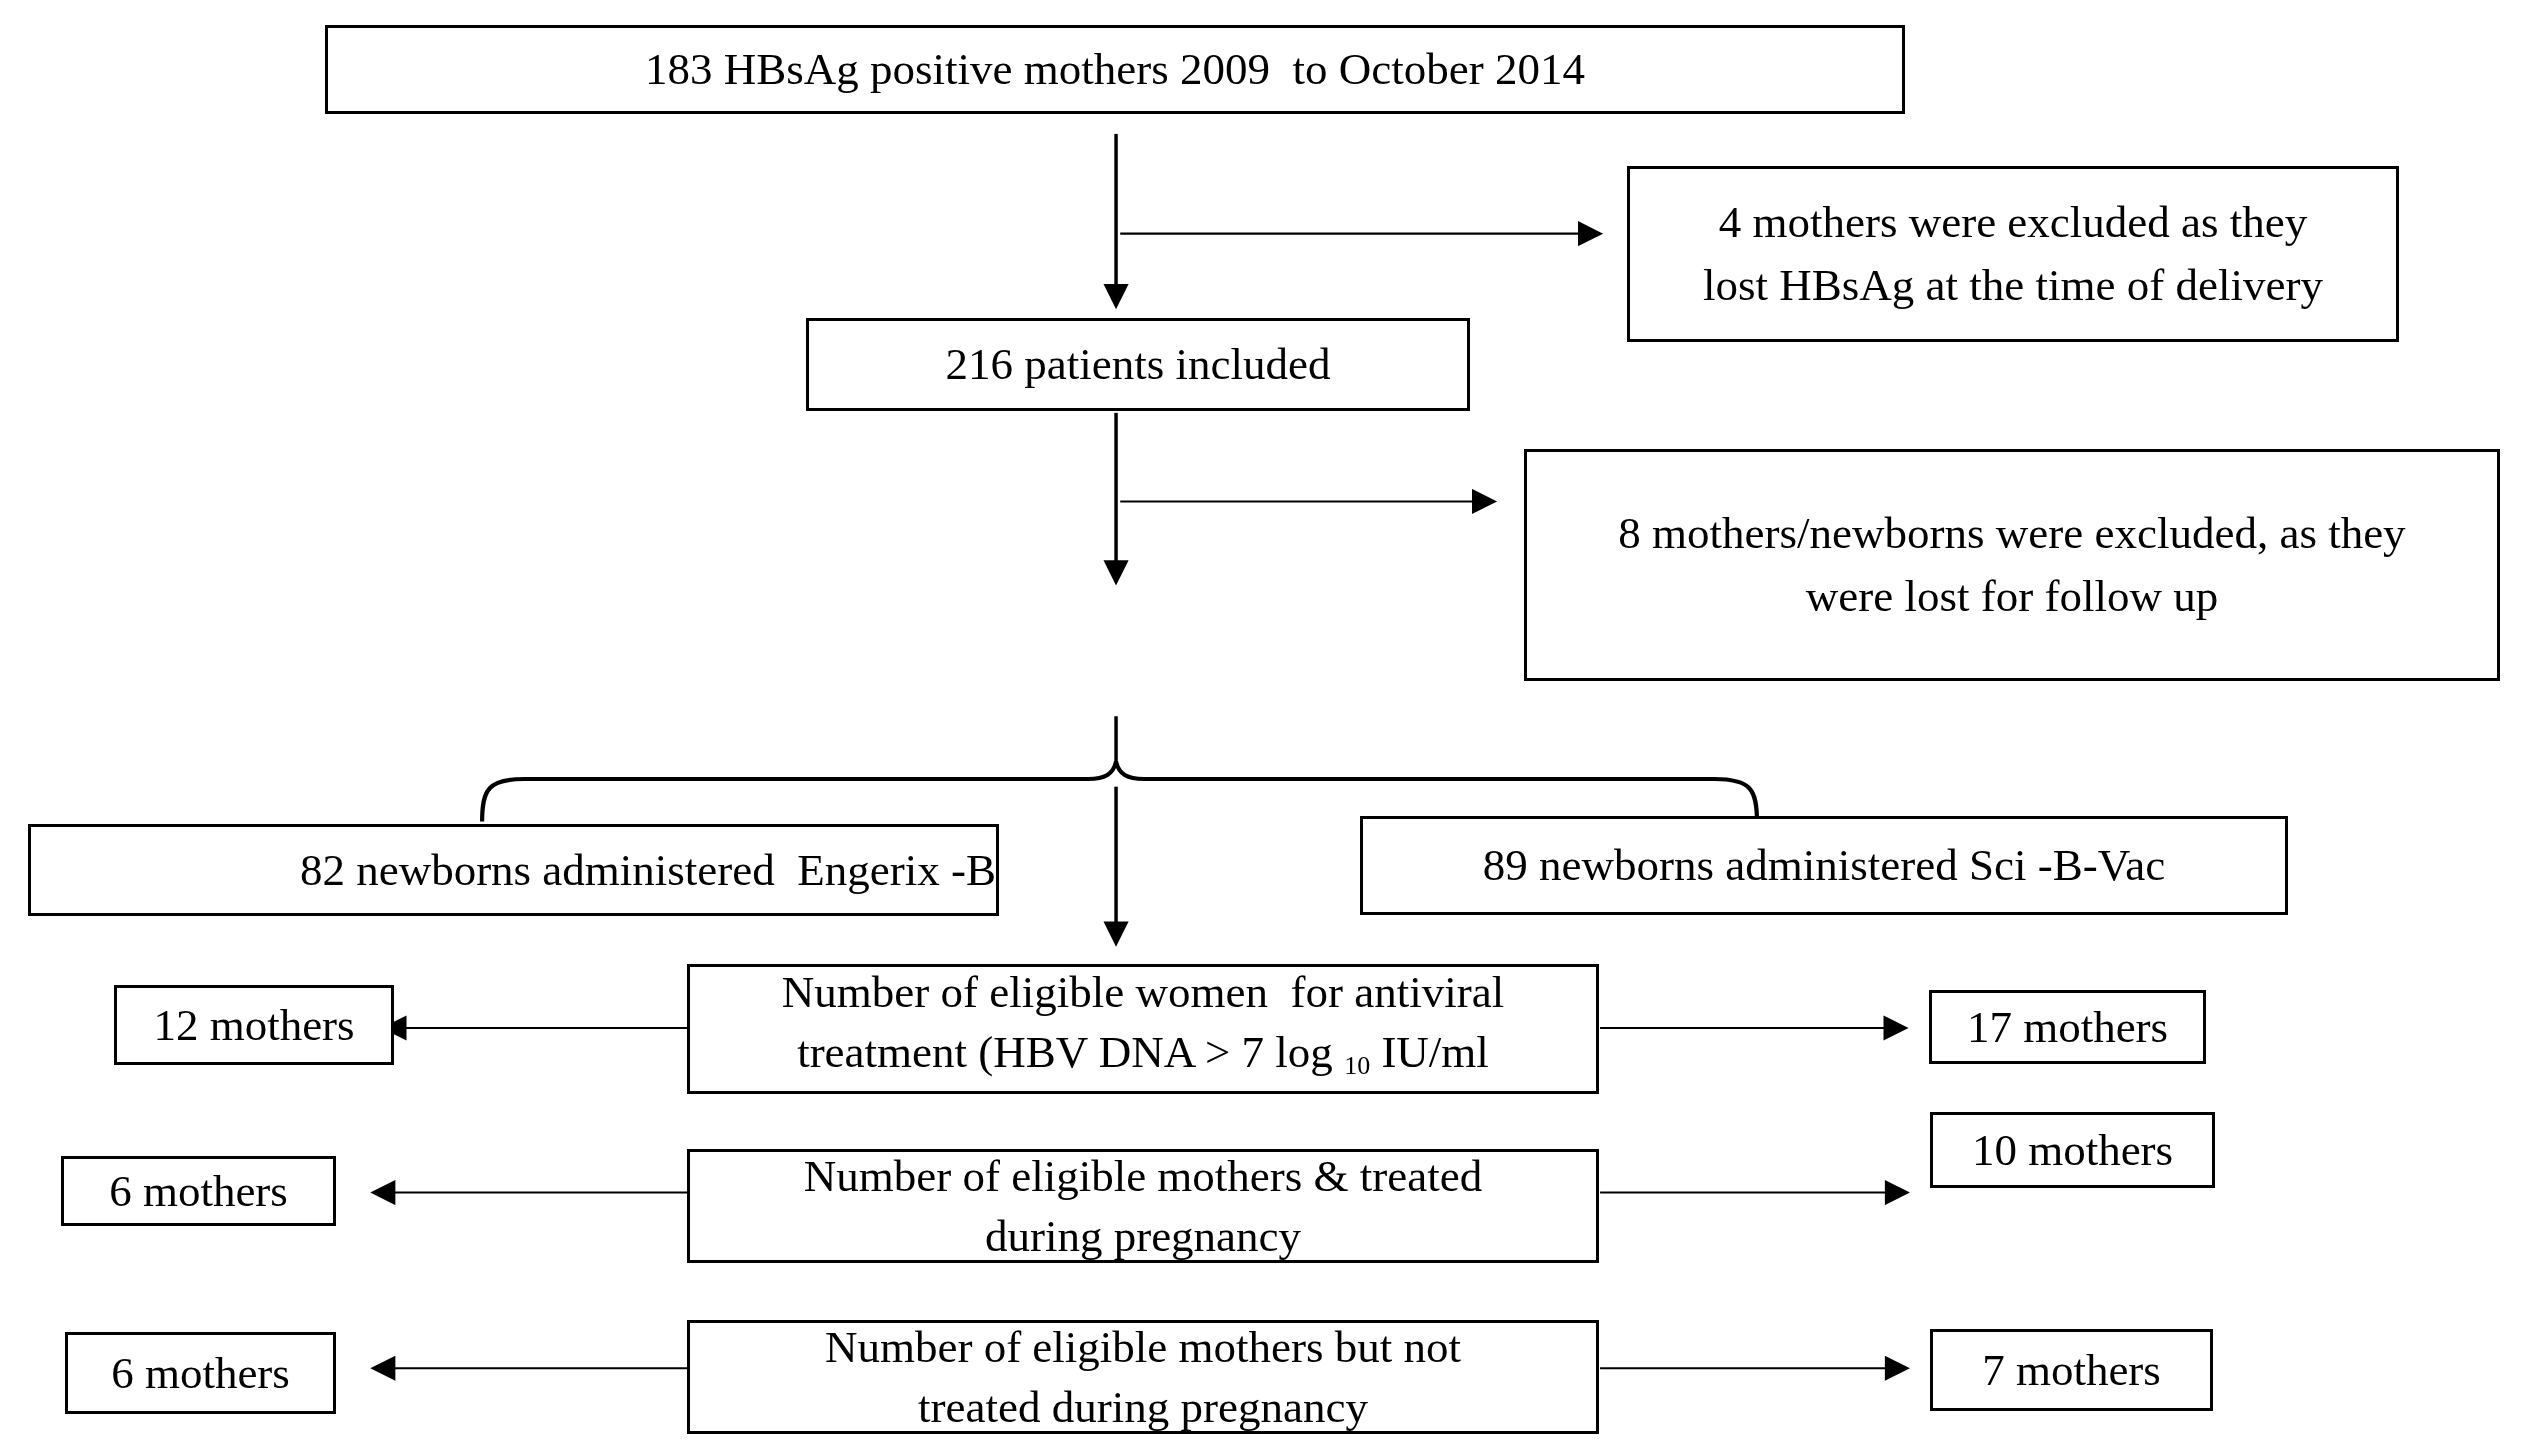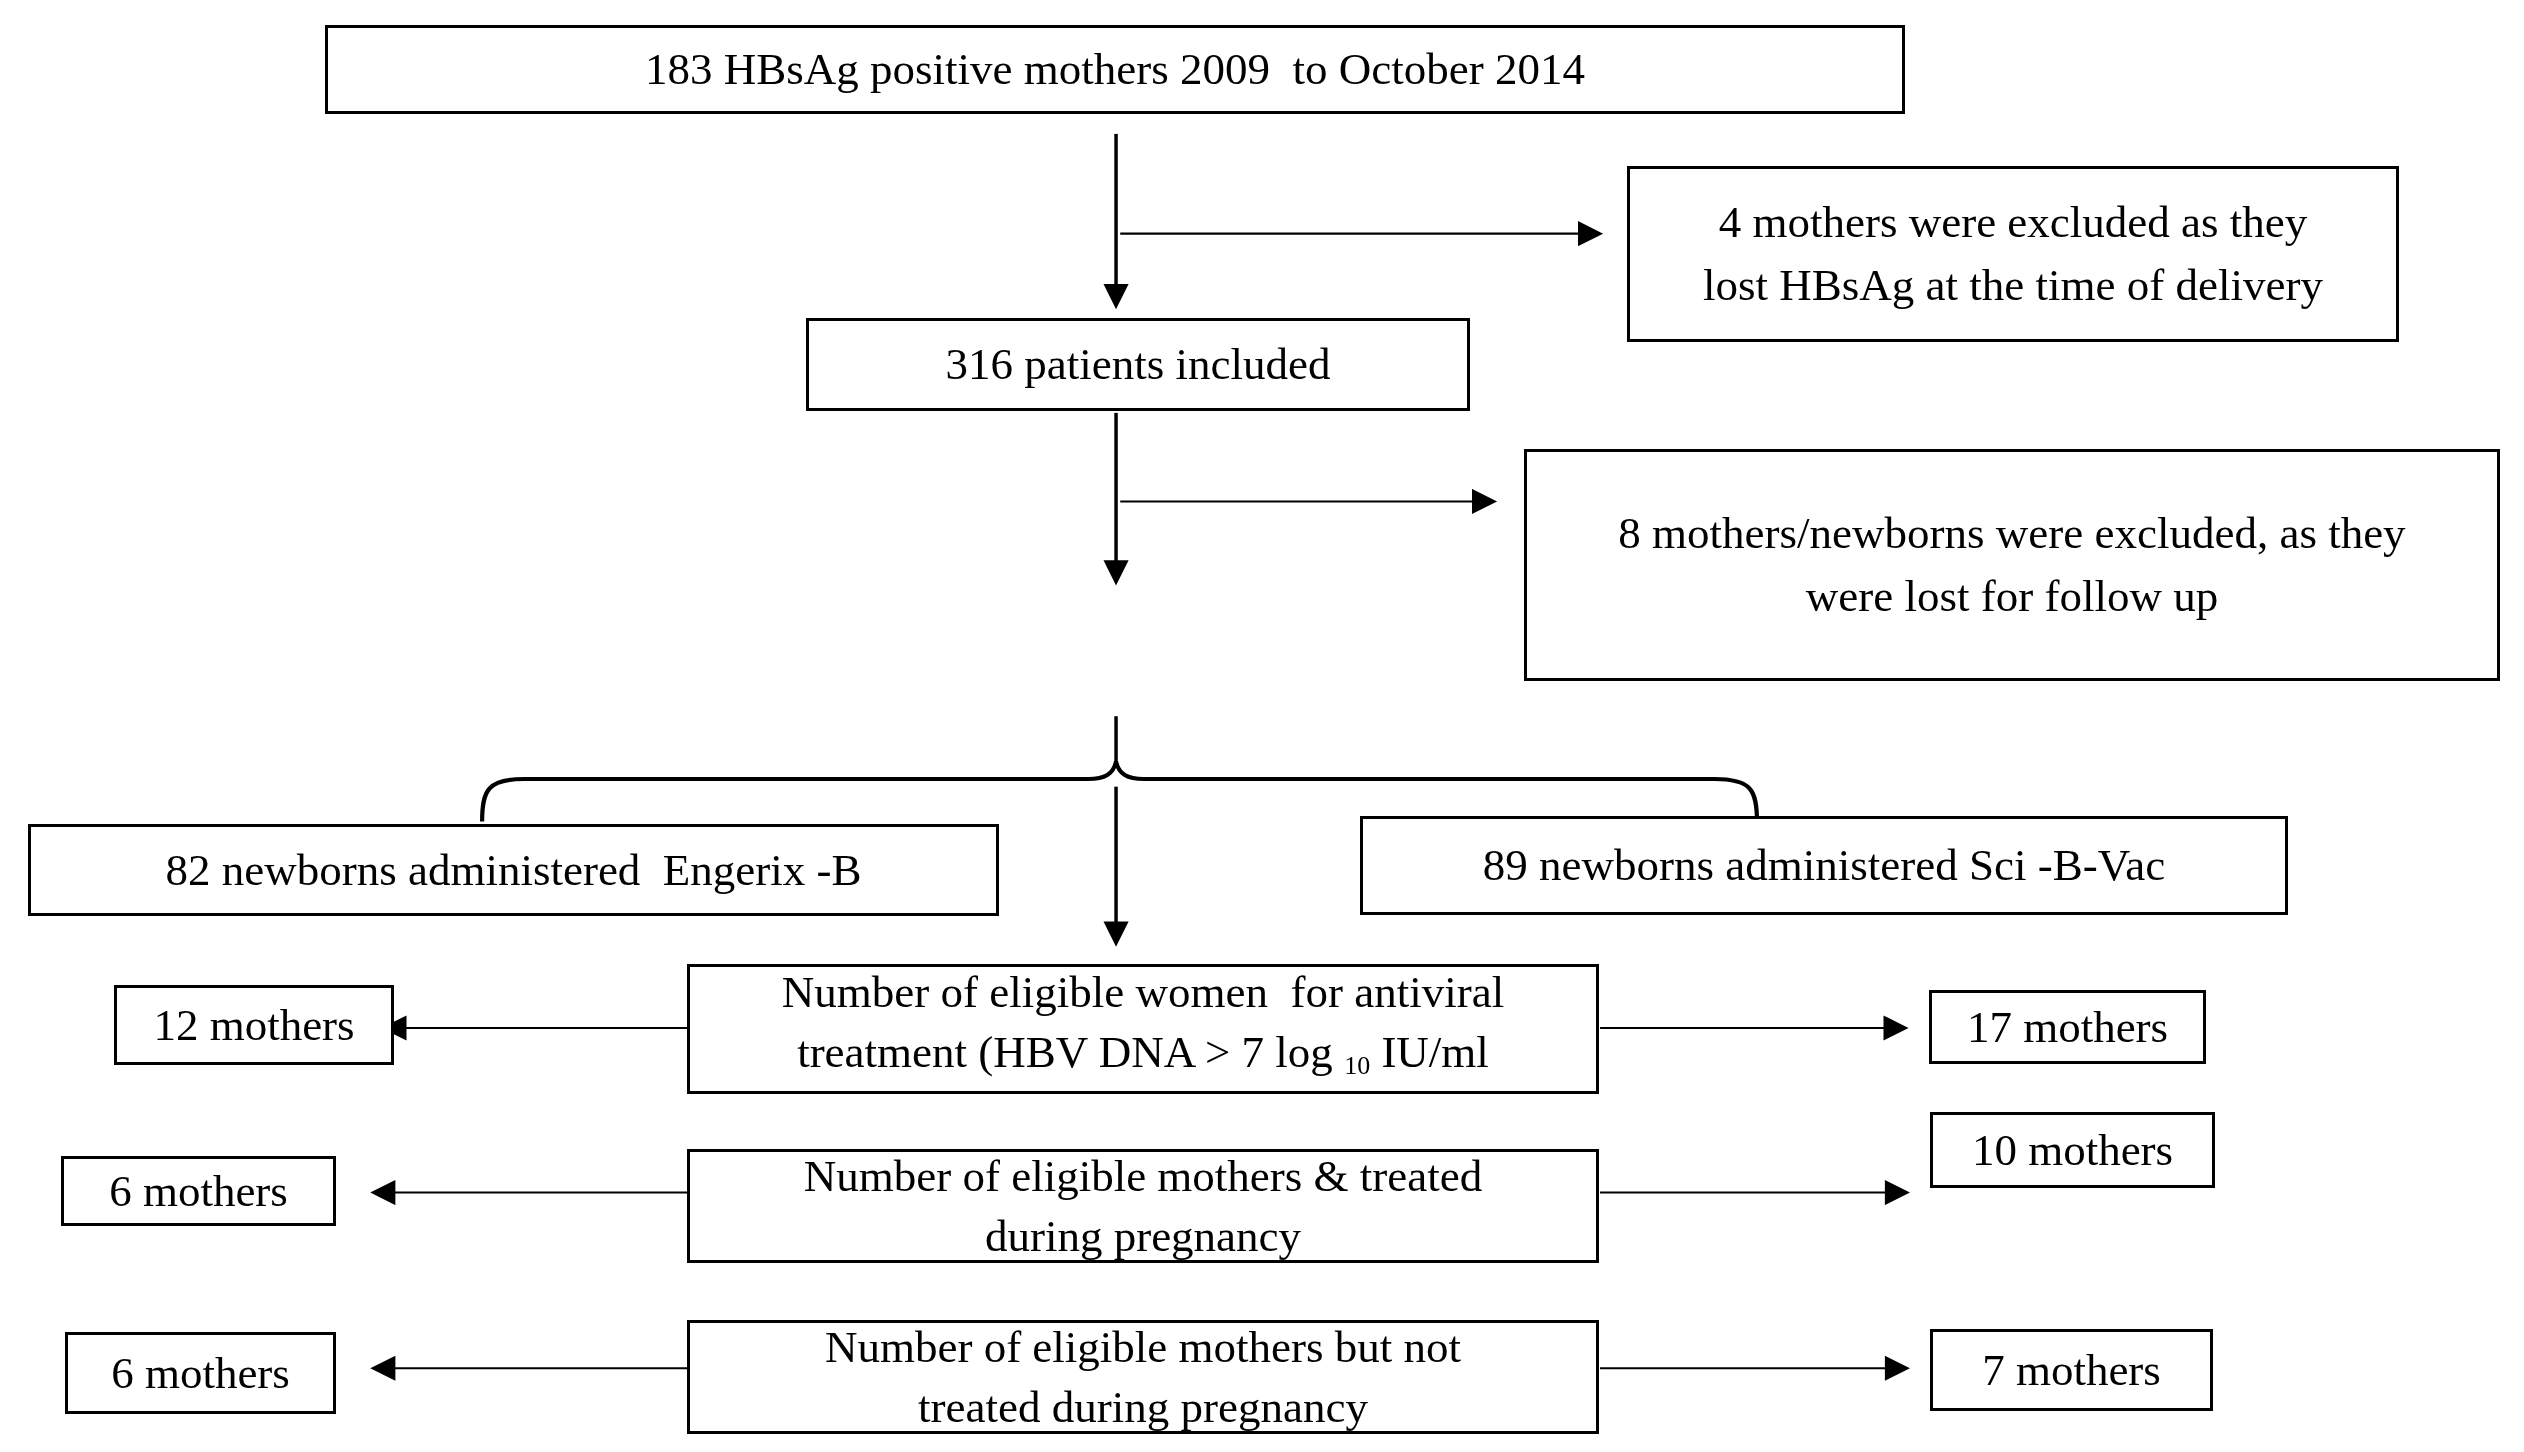--- a/index.html
+++ b/index.html
@@ -73,30 +73,30 @@
   <div class="box" style="left:325px; top:25px; width:1580px; height:89px;">
     <div class="line">183 HBsAg positive mothers 2009  to October 2014</div>
   </div>
 
   <div class="box" style="left:1627px; top:166px; width:772px; height:176px;">
     <div class="line">4 mothers were excluded as they</div>
     <div class="line">lost HBsAg at the time of delivery</div>
   </div>
 
   <div class="box" style="left:806px; top:318px; width:664px; height:93px;">
-    <div class="line">316 patients included</div>
+    <div class="line">216 patients included</div>
   </div>
 
   <div class="box" style="left:1524px; top:416px; width:976px; height:232px;margin-top:33px;">
     <div class="line">8 mothers/newborns were excluded, as they</div>
     <div class="line">were lost for follow up</div>
   </div>
 
 
-  <div class="box" style="left:28px; top:824px; width:971px; height:92px;">
+  <div class="box" style="left:28px; top:824px; width:971px; height:92px;align-items:flex-end;">
     <div class="line">82 newborns administered  Engerix -B</div>
   </div>
 
   <div class="box" style="left:1360px; top:816px; width:928px; height:99px;">
     <div class="line">89 newborns administered Sci -B-Vac</div>
   </div>
 
   <div class="box" style="left:687px; top:964px; width:912px; height:130px;">
     <div class="line rowline">Number of eligible women  for antiviral</div>
     <div class="line rowline"><span>treatment (HBV DNA &gt; 7 log </span><span class="sub">10</span><span> IU/ml</span></div>

